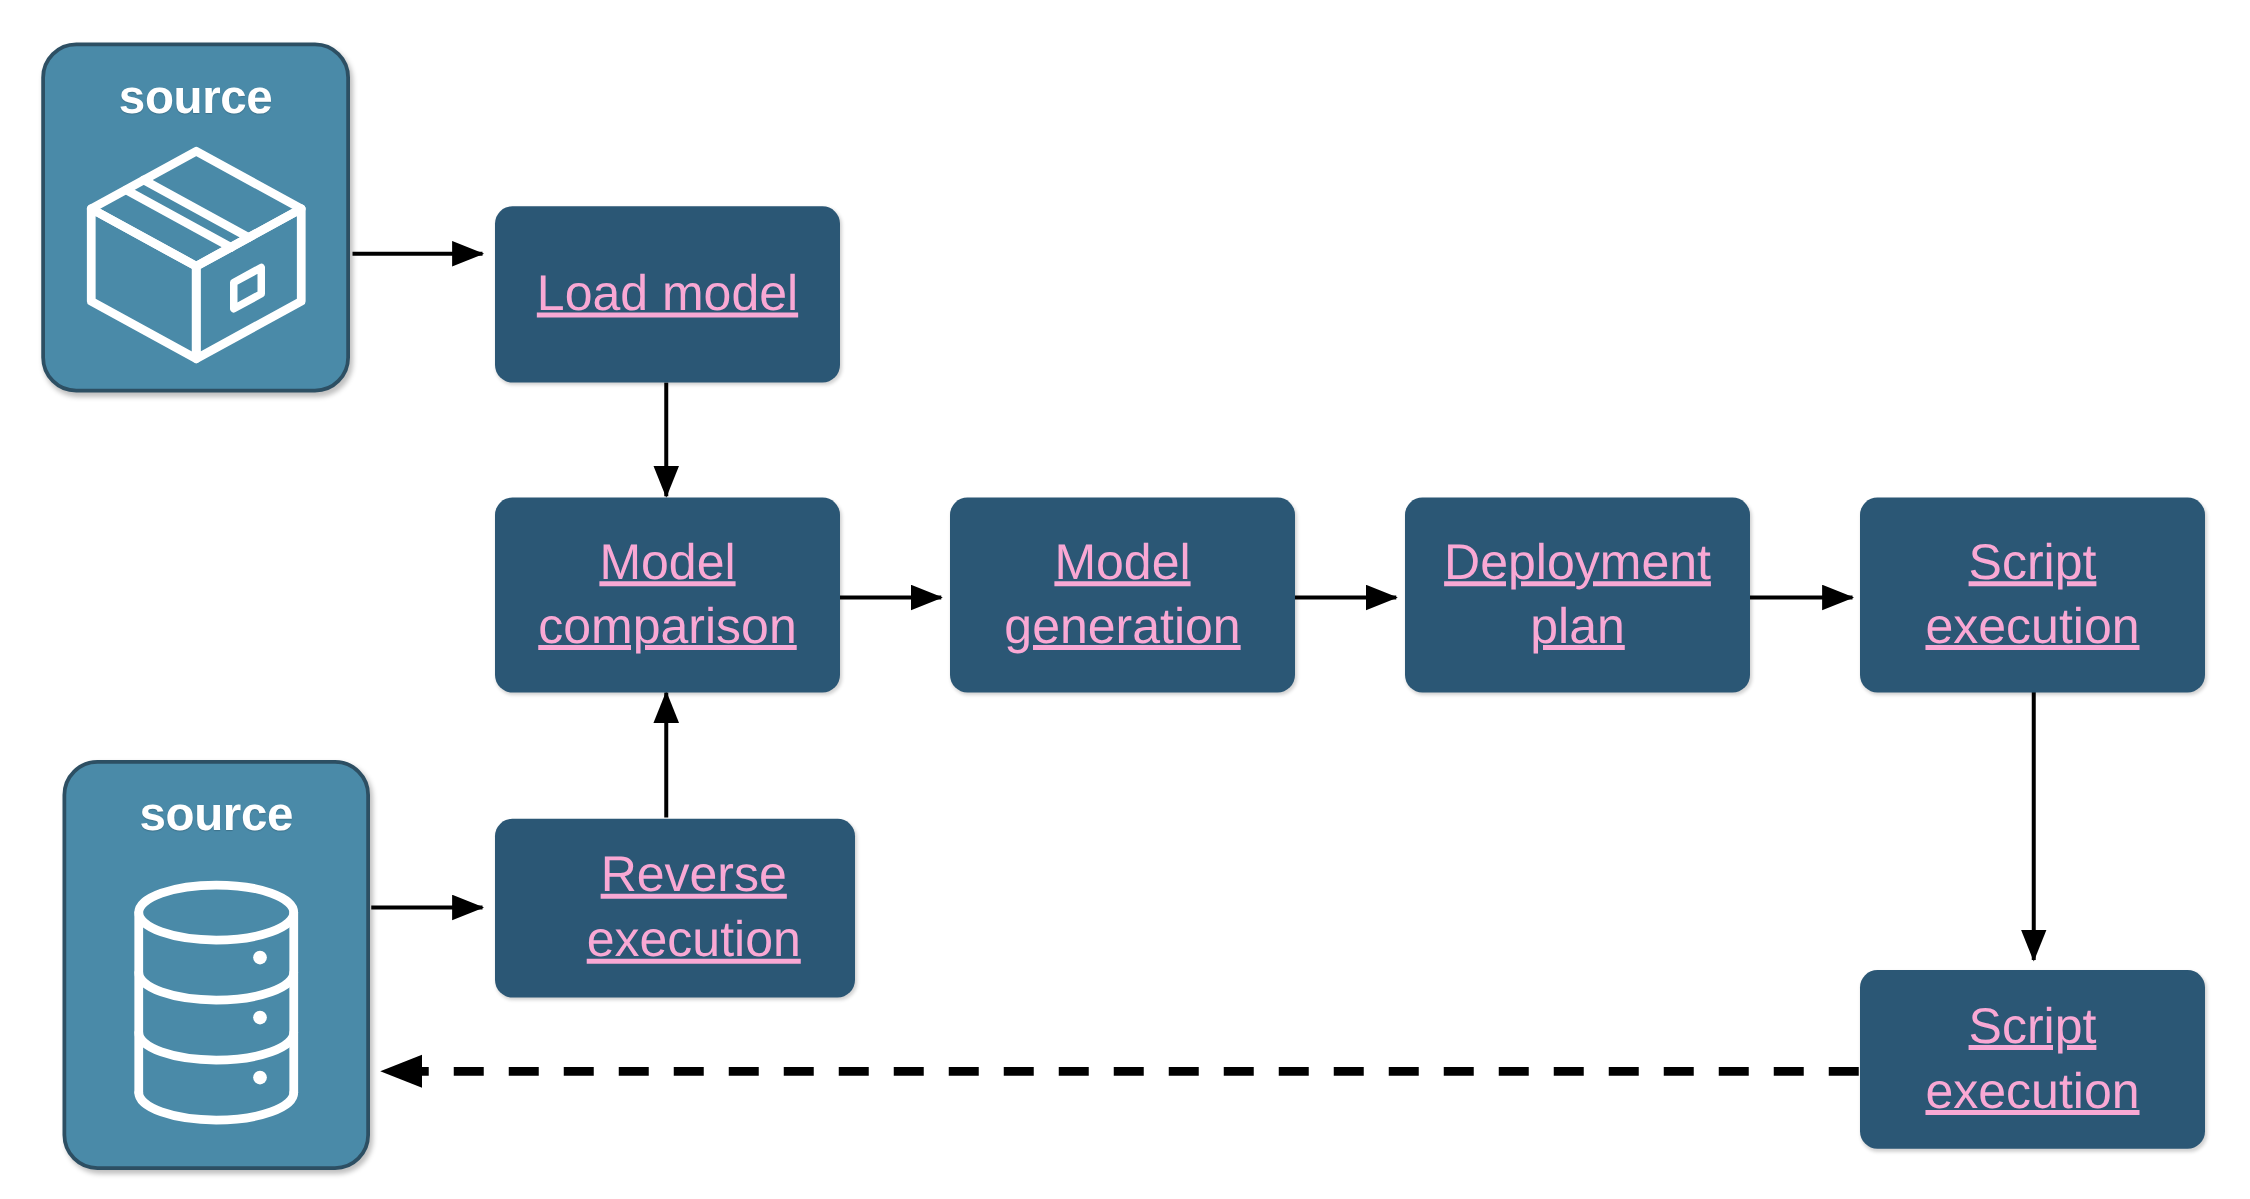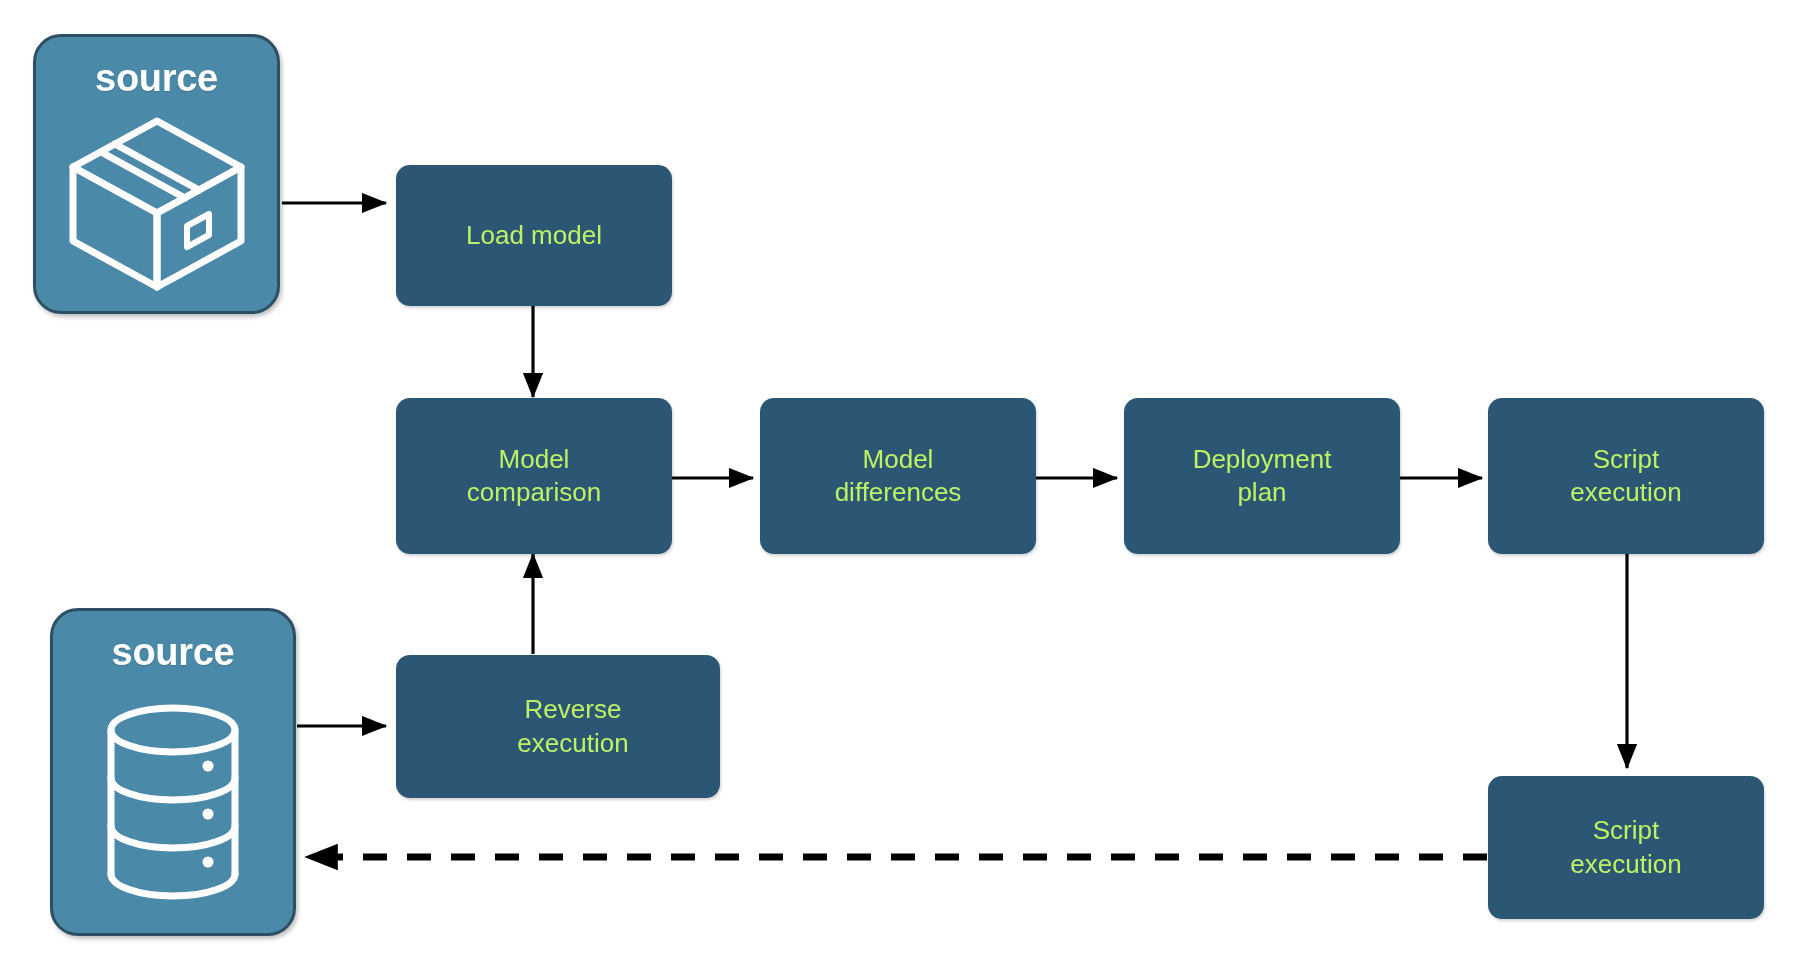--- a/index.html
+++ b/index.html
@@ -51,25 +51,26 @@
   
   .process {
     position: absolute;
     box-sizing: border-box;
     background: #2b5775;
     border-radius: 14px;
     display: flex;
     align-items: center;
     justify-content: center;
     text-align: center;
-    color: #bef264;
-    font-size: 26px;
+    color: #f9a8d4;
+    font-size: 40px;
     line-height: 1.28;
     padding: 6px 10px;
     box-shadow: 1px 2px 3px rgba(0,0,0,0.18);
+    text-decoration: underline;
   }
   .process span { display: block; }
   
   #connectors {
     position: absolute;
     left: 0;
     top: 0;
     width: 1800px;
     height: 959px;
     pointer-events: none;
@@ -161,39 +162,39 @@
   <div class="process" style="left:396px; top:398px; width:276px; height:156px;">
     <div>
       <span>Model</span>
       <span>comparison</span>
     </div>
   </div>
 
   <div class="process" style="left:760px; top:398px; width:276px; height:156px;">
     <div>
       <span>Model</span>
-      <span>differences</span>
+      <span>generation</span>
     </div>
   </div>
 
   <div class="process" style="left:1124px; top:398px; width:276px; height:156px;">
     <div>
       <span>Deployment</span>
       <span>plan</span>
     </div>
   </div>
 
   <div class="process" style="left:1488px; top:398px; width:276px; height:156px;">
     <div>
       <span>Script</span>
       <span>execution</span>
     </div>
   </div>
 
-  <div class="process" style="left:396px; top:655px; width:324px; height:143px;padding-left:40px;">
+  <div class="process" style="left:396px; top:655px; width:288px; height:143px;padding-left:40px;">
     <div>
       <span>Reverse</span>
       <span>execution</span>
     </div>
   </div>
 
   <div class="process" style="left:1488px; top:776px; width:276px; height:143px;">
     <div>
       <span>Script</span>
       <span>execution</span>

